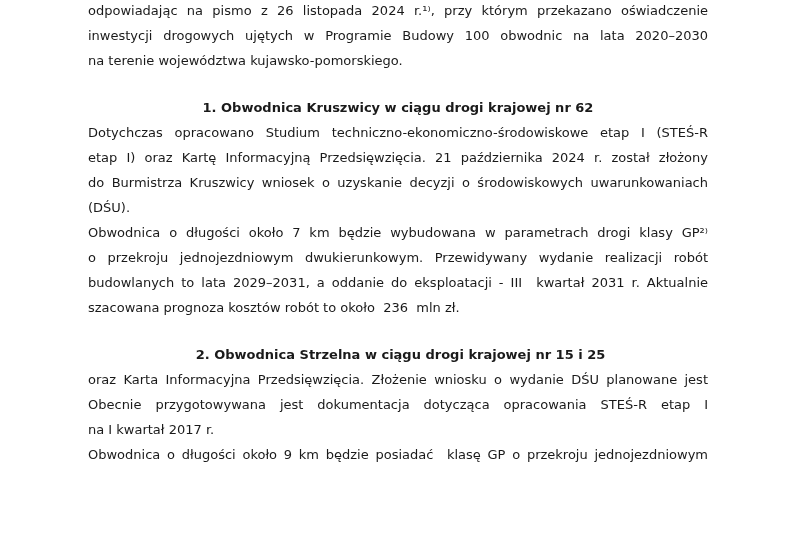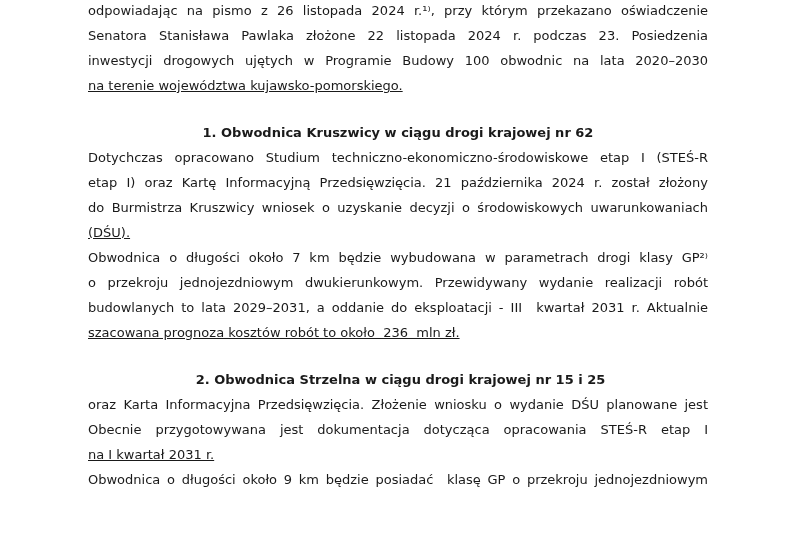--- a/index.html
+++ b/index.html
@@ -32,32 +32,30 @@
     white-space: nowrap;
   }
   .heading.indent { padding-left: 5px; }
   .line {
     text-align: justify;
     text-align-last: justify;
     white-space: nowrap;
   }
   .line-last {
     text-align-last: left;
-    text-decoration: underline;
   }
 </style>
 </head>
 <body>
 
 <div class="page">
   <div class="content">
 
     <div class="block paragraph">
         <div class="line">odpowiadając na pismo z 26 listopada 2024 r.¹⁾, przy którym przekazano oświadczenie</div>
-        <div class="line">Senatora Stanisława Pawlaka złożone 22 listopada 2024 r. podczas 23. Posiedzenia</div>
         <div class="line">inwestycji drogowych ujętych w Programie Budowy 100 obwodnic na lata 2020–2030</div>
         <div class="line line-last">na terenie województwa kujawsko-pomorskiego.</div>
       </div>
 
     <div class="spacer"></div>
 
     <div class="block heading">1. Obwodnica Kruszwicy w ciągu drogi krajowej nr 62</div>
 
     <div class="block paragraph">
         <div class="line">Dotychczas opracowano Studium techniczno-ekonomiczno-środowiskowe etap I (STEŚ-R</div>
@@ -73,21 +71,21 @@
         <div class="line line-last">szacowana prognoza kosztów robót to około &nbsp;236 &nbsp;mln zł.</div>
       </div>
 
     <div class="spacer"></div>
 
     <div class="block heading indent">2. Obwodnica Strzelna w ciągu drogi krajowej nr 15 i 25</div>
 
     <div class="block paragraph">
         <div class="line">oraz Karta Informacyjna Przedsięwzięcia. Złożenie wniosku o wydanie DŚU planowane jest</div>
         <div class="line">Obecnie przygotowywana jest dokumentacja dotycząca opracowania STEŚ-R etap I</div>
-        <div class="line line-last">na I kwartał 2031 r.</div>
+        <div class="line line-last">na I kwartał 2017 r.</div>
       </div>
 
     <div class="block paragraph">
         <div class="line">Obwodnica o długości około 9 km będzie posiadać &nbsp;klasę GP o przekroju jednojezdniowym</div>
       </div>
 
   </div>
 </div>
 
 </body></html>

